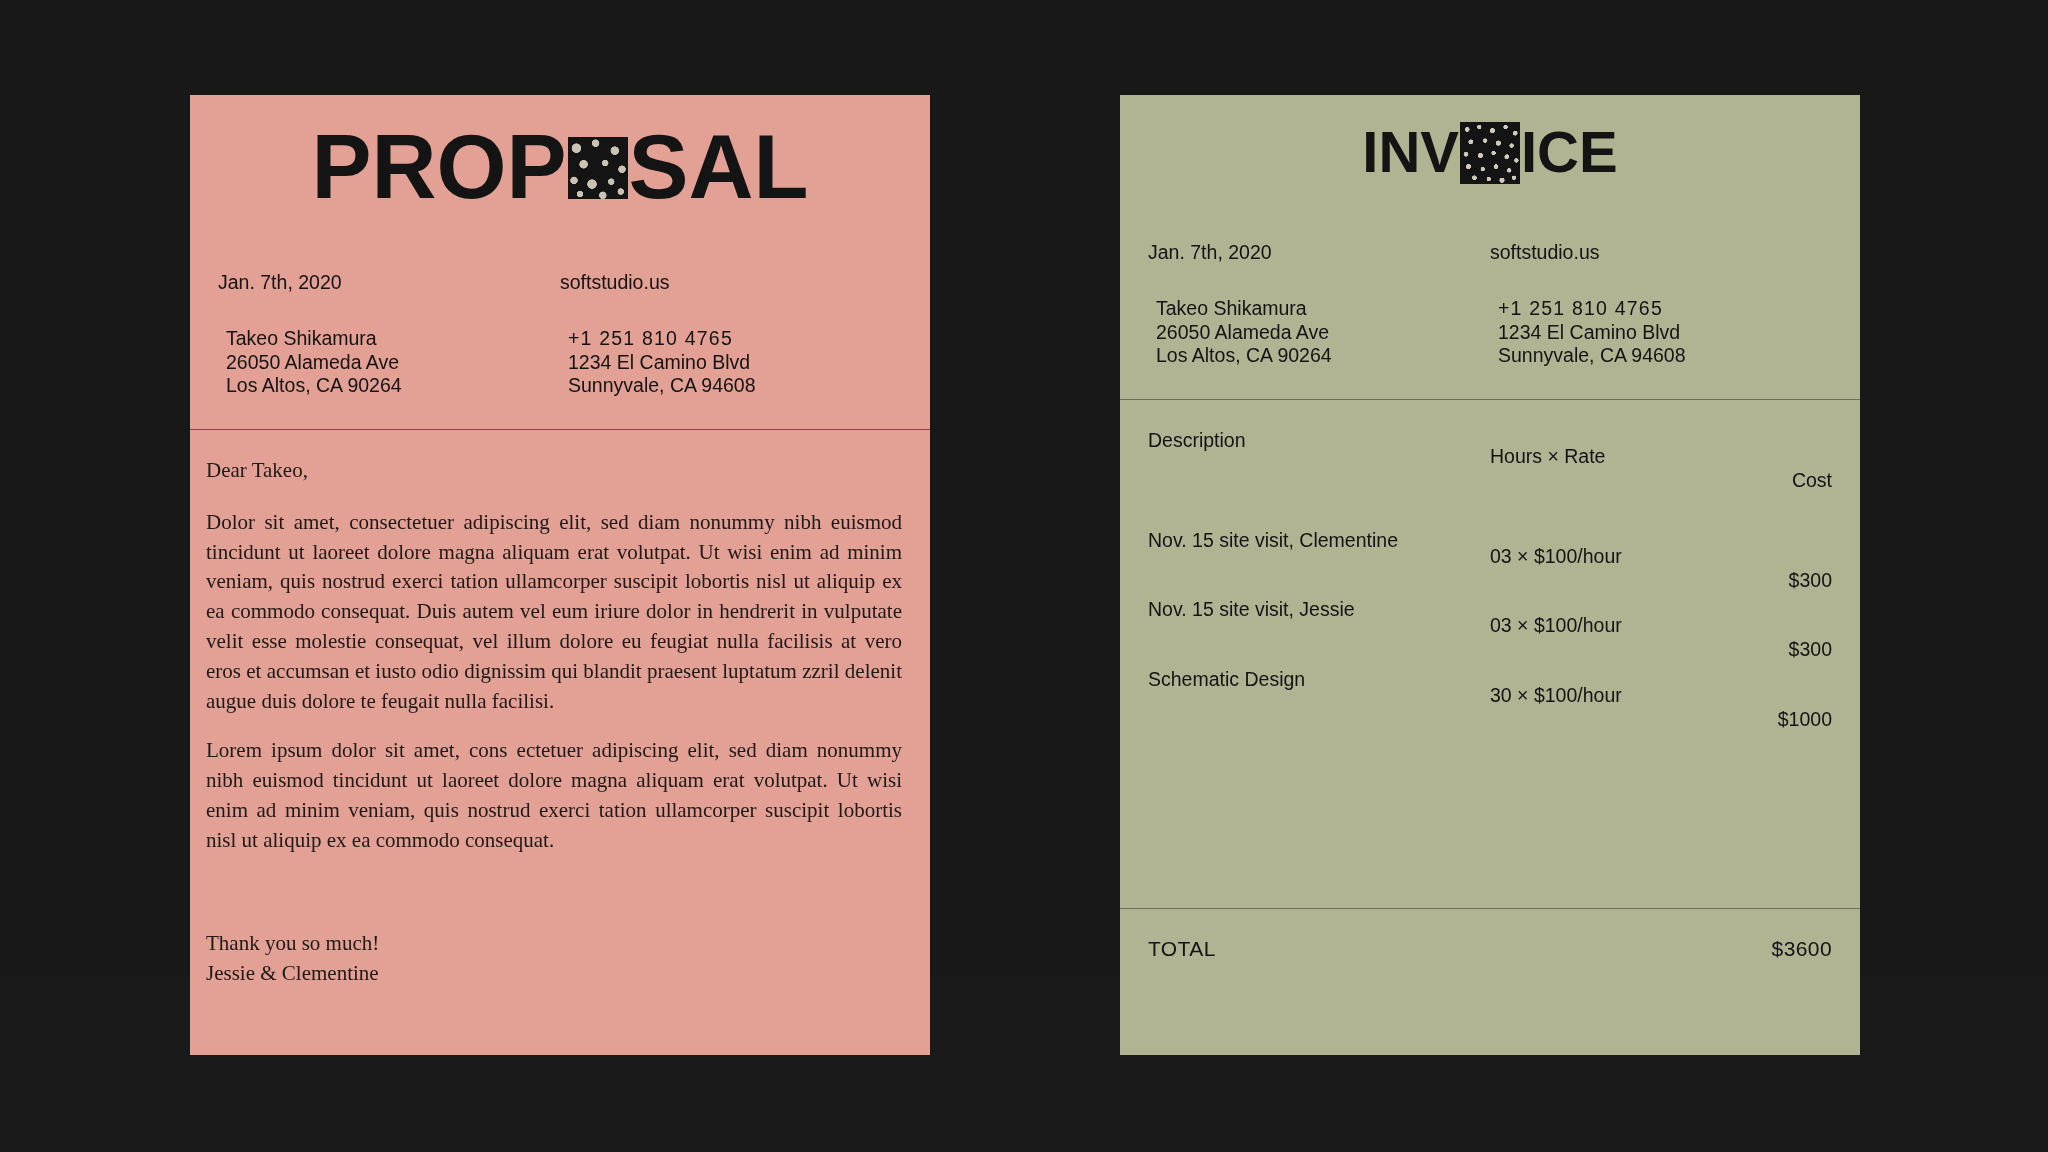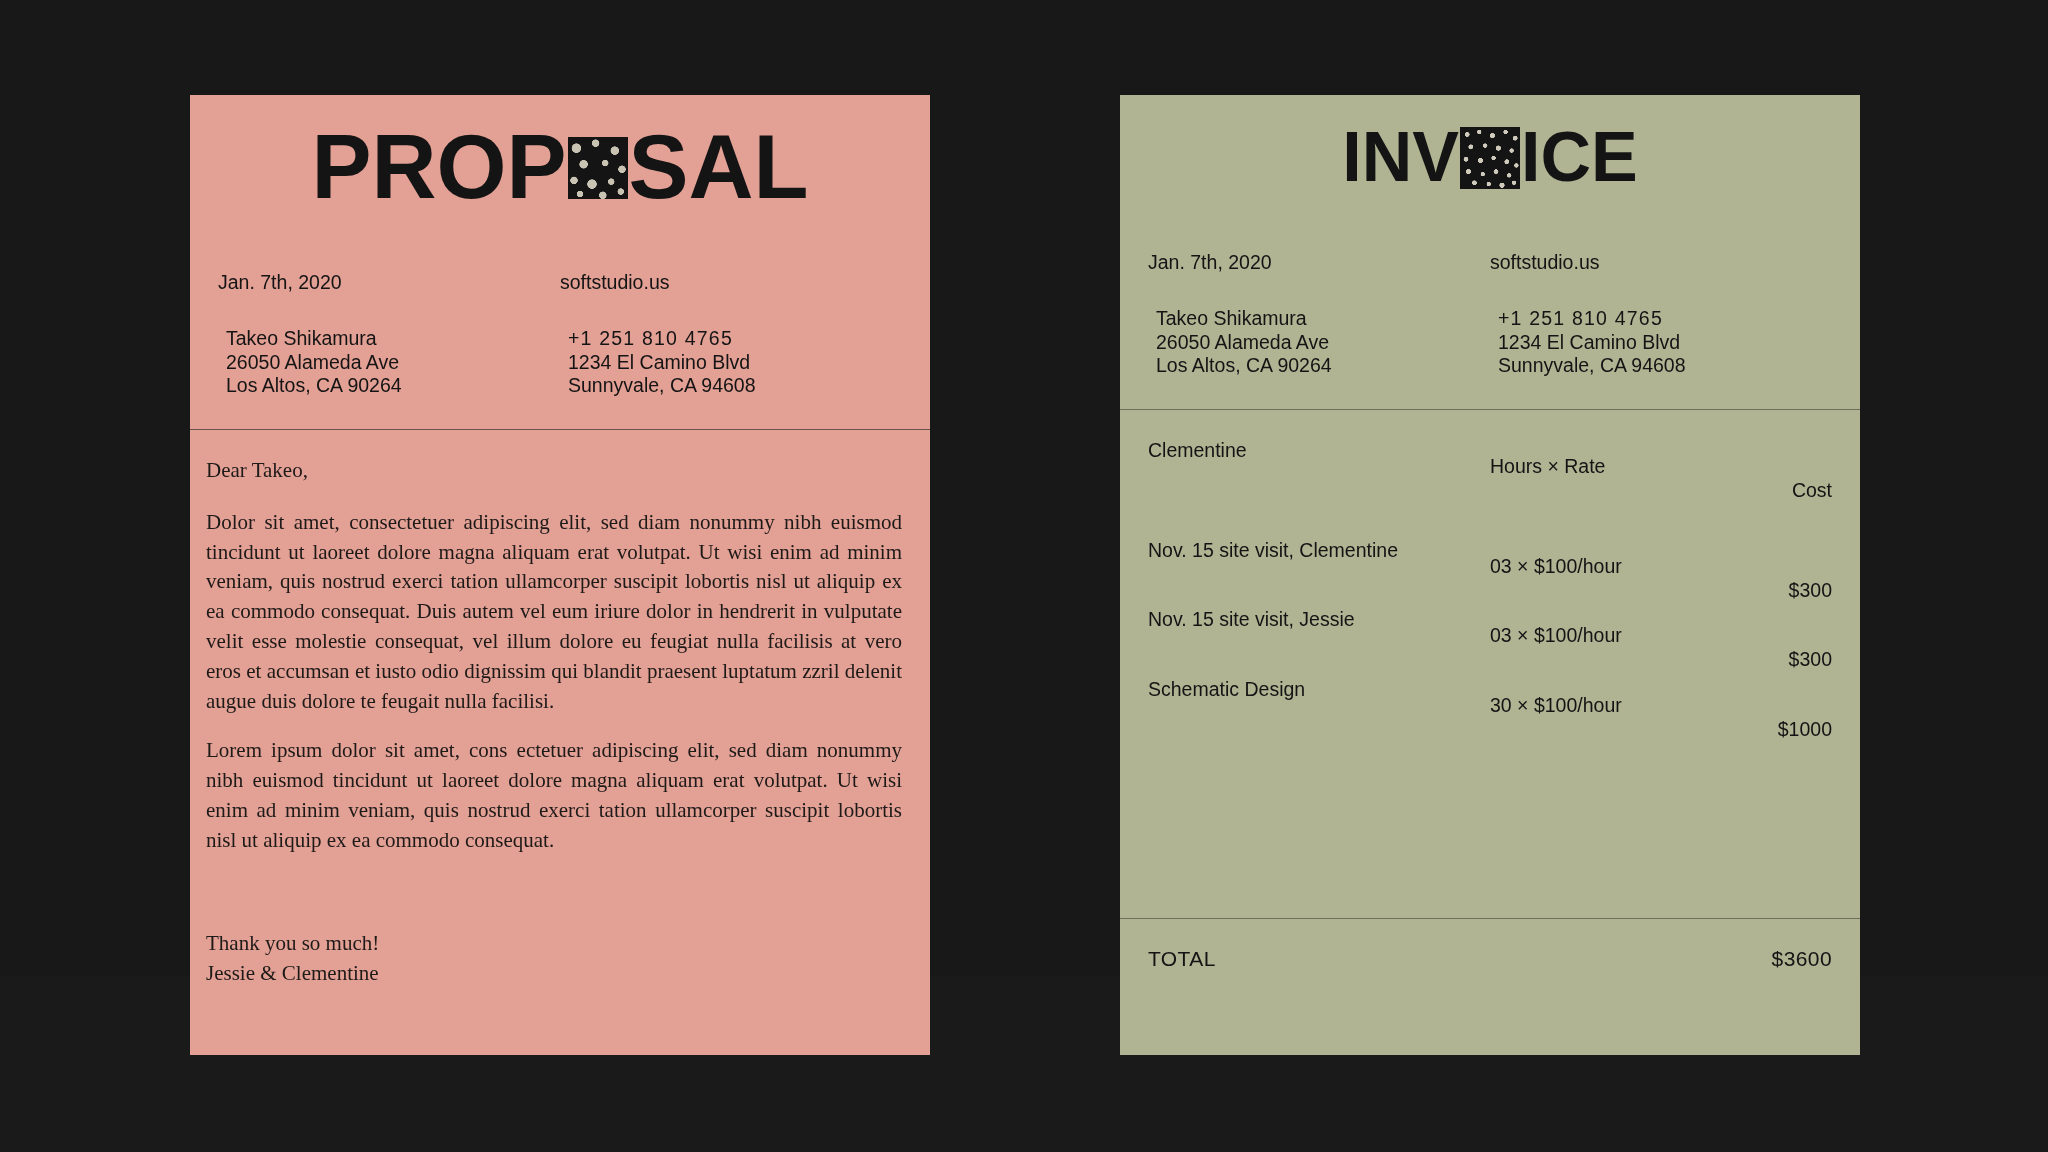--- a/index.html
+++ b/index.html
@@ -54,21 +54,21 @@
     justify-content: center;
     align-items: center;
   }
 
   .doc-proposal .doc-title {
     font-size: 90px;
     padding-top: 27px;
   }
 
   .doc-invoice .doc-title {
-    font-size: 70px;
+    font-size: 58px;
     padding-top: 27px;
   }
 
   .title-part { display: inline-block; }
 
   
   .tex-block {
     display: inline-block;
     position: relative;
     vertical-align: baseline;
@@ -265,21 +265,21 @@
           <div>Sunnyvale, CA 94608</div>
         </div>
       </div>
     </div>
 
     <div style="height:30px"></div>
     <div class="rule"></div>
 
     <div class="inv-table">
       <div class="inv-row inv-head">
-        <div class="c-desc">Clementine</div>
+        <div class="c-desc">Description</div>
         <div class="c-rate">Hours × Rate</div>
         <div class="c-cost">Cost</div>
       </div>
 
       <div class="inv-row">
         <div class="c-desc">Nov. 15 site visit, Clementine</div>
         <div class="c-rate">03 × $100/hour</div>
         <div class="c-cost">$300</div>
       </div>
       <div class="inv-row">

